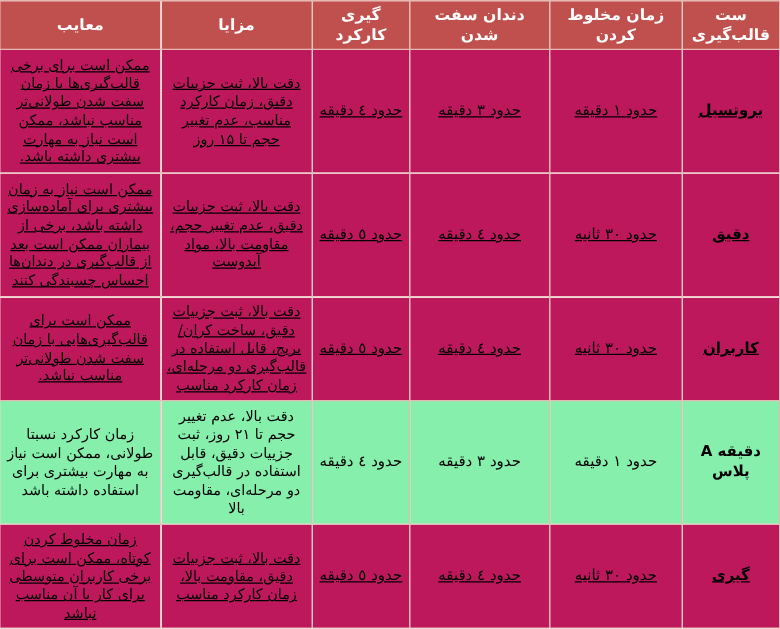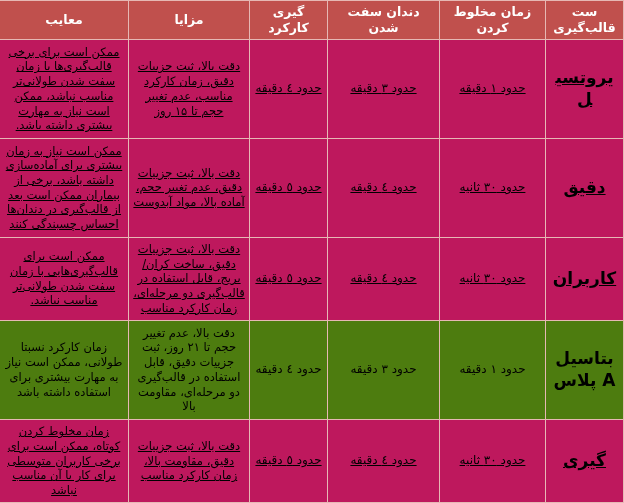--- a/index.html
+++ b/index.html
@@ -39,25 +39,25 @@
     border-bottom: 1px solid #e6b8b4;
     height: 34px;
     padding: 1px 3px;
     line-height: 1.2;
   }
   tbody tr.row-shaded td {
     background: #be185d;
     text-decoration: underline;
   }
   tbody tr.row-plain td {
-    background: #4d7c0f;
+    background: #86efac;
   }
   td.cell-name {
     font-weight: bold;
-    font-size: 17px;
+    font-size: 12px;
     color: #000000;
     margin-top: 19px;
   }
   td.cell-time {
     font-size: 12px;
     color: #000000;
   }
   td.cell-pros,
   td.cell-cons {
     font-size: 11.5px;
@@ -101,33 +101,33 @@
       <td class="cell-time">حدود ۳ دقیقه</td>
       <td class="cell-time">حدود ٤ دقیقه</td>
       <td class="cell-pros">دقت بالا، ثبت جزییات دقیق، زمان کارکرد مناسب، عدم تغییر حجم تا ۱۵ روز</td>
       <td class="cell-cons">ممکن است برای برخی قالب‌گیری‌ها با زمان سفت شدن طولانی‌تر مناسب نباشد، ممکن است نیاز به مهارت بیشتری داشته باشد.</td>
     </tr>
     <tr class="row-shaded">
       <td class="cell-name">دقیق</td>
       <td class="cell-time">حدود ۳۰ ثانیه</td>
       <td class="cell-time">حدود ٤ دقیقه</td>
       <td class="cell-time">حدود ٥ دقیقه</td>
-      <td class="cell-pros">دقت بالا، ثبت جزییات دقیق، عدم تغییر حجم، آماده بالا، مواد آبدوست</td>
+      <td class="cell-pros">دقت بالا، ثبت جزییات دقیق، عدم تغییر حجم، مقاومت بالا، مواد آبدوست</td>
       <td class="cell-cons">ممکن است نیاز به زمان بیشتری برای آماده‌سازی داشته باشد، برخی از بیماران ممکن است بعد از قالب‌گیری در دندان‌ها احساس چسبندگی کنند</td>
     </tr>
     <tr class="row-shaded">
       <td class="cell-name">کاربران</td>
       <td class="cell-time">حدود ۳۰ ثانیه</td>
       <td class="cell-time">حدود ٤ دقیقه</td>
       <td class="cell-time">حدود ٥ دقیقه</td>
       <td class="cell-pros">دقت بالا، ثبت جزییات دقیق، ساخت کران/بریج، قابل استفاده در قالب‌گیری دو مرحله‌ای، زمان کارکرد مناسب</td>
       <td class="cell-cons">ممکن است برای قالب‌گیری‌هایی با زمان سفت شدن طولانی‌تر مناسب نباشد.</td>
     </tr>
     <tr class="row-plain">
-      <td class="cell-name">بتاسیل A پلاس</td>
+      <td class="cell-name">دقیقه A پلاس</td>
       <td class="cell-time">حدود ۱ دقیقه</td>
       <td class="cell-time">حدود ۳ دقیقه</td>
       <td class="cell-time">حدود ٤ دقیقه</td>
       <td class="cell-pros">دقت بالا، عدم تغییر حجم تا ۲۱ روز، ثبت جزییات دقیق، قابل استفاده در قالب‌گیری دو مرحله‌ای، مقاومت بالا</td>
       <td class="cell-cons">زمان کارکرد نسبتا طولانی، ممکن است نیاز به مهارت بیشتری برای استفاده داشته باشد</td>
     </tr>
     <tr class="row-shaded">
       <td class="cell-name">گیری</td>
       <td class="cell-time">حدود ۳۰ ثانیه</td>
       <td class="cell-time">حدود ٤ دقیقه</td>

